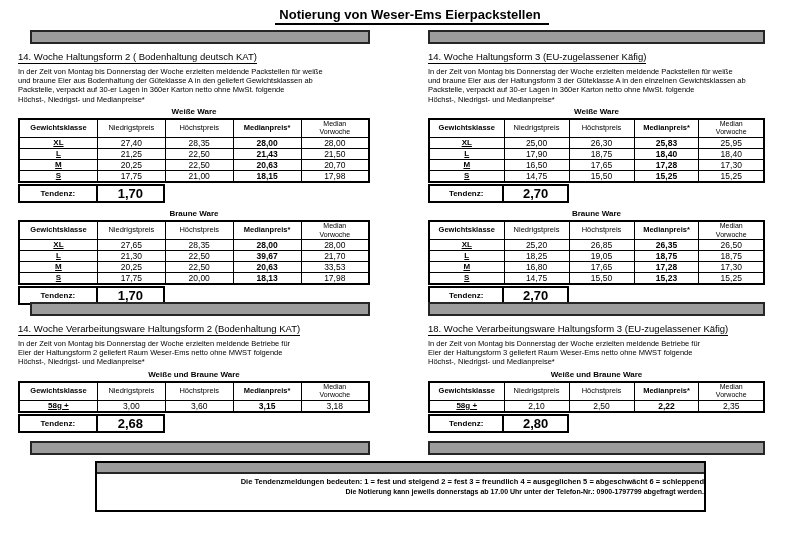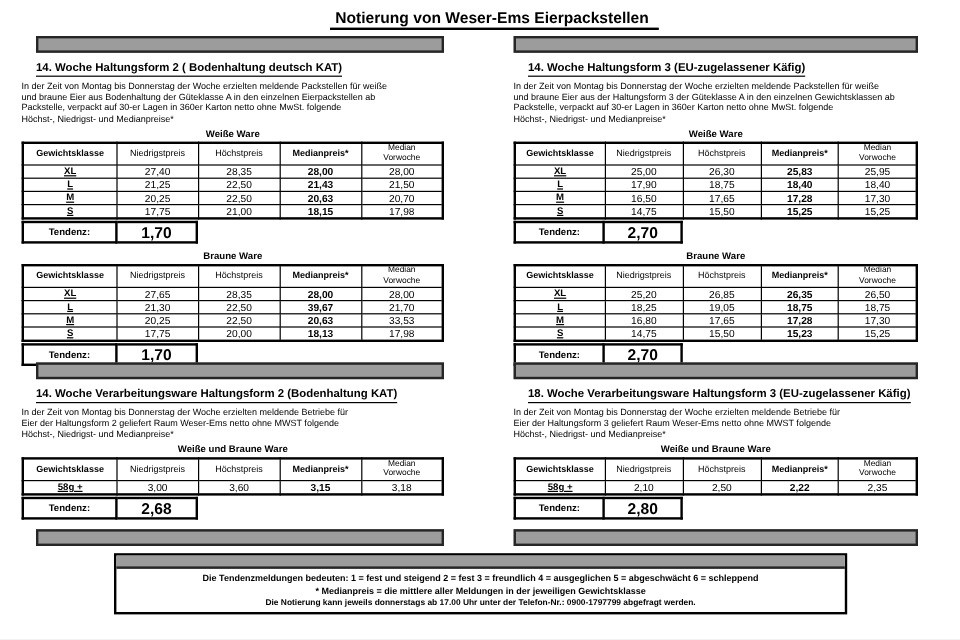--- a/index.html
+++ b/index.html
@@ -19,21 +19,21 @@
   .quad { position: absolute; }
   #q-tl { left: 18px; top: 30px;  width: 352px; }
   #q-tr { left: 428px; top: 30px;  width: 337px; }
   #q-bl { left: 18px; top: 302px; width: 352px; }
   #q-br { left: 428px; top: 302px; width: 337px; }
 
   .gray-bar { height: 14px; background: #9c9c9c; border: 2px solid #262626; width: 100%; }
   .q-left .gray-bar { margin-left: 12px; width: 340px; }
   .bottom-bar { margin-top: 8px; }
 
-  .sec-heading { margin-top: 7px; font-size: 9.5px; font-weight: bold; white-space: nowrap; margin-left: 12px; }
+  .sec-heading { margin-top: 7px; font-size: 9.5px; font-weight: normal; white-space: nowrap; }
   .sec-heading span { border-bottom: 1.5px solid #000; padding-bottom: 1px; display: inline-block; }
 
   .intro { margin-top: 3px; }
   .intro div { font-size: 7.5px; line-height: 9.2px; white-space: nowrap; }
 
   .tbl-label { margin-top: 3px; height: 9px; text-align: center; font-weight: bold; font-size: 8px; }
 
   .price-table {
     width: 100%; border-collapse: collapse; table-layout: fixed;
     margin-top: 2px; border: 2px solid #000;
@@ -52,40 +52,40 @@
     font-weight: bold; vertical-align: middle; margin-left: 38px;
   }
   .tendenz-table td.tl { width: 53.5%; font-size: 8px; }
   .tendenz-table td.tv { font-size: 13px; }
 
   .footer-box {
     position: absolute; left: 95px; top: 461px; width: 611px; height: 51px;
     border: 2px solid #000; background: #fff;
   }
   .footer-bar { height: 11px; background: #9c9c9c; border-bottom: 2px solid #262626; }
-  .footer-line { text-align: center; font-weight: bold; }
+  .footer-line { text-align: right; font-weight: bold; }
   .f1 { margin-top: 3px; font-size: 7.5px; }
   .f2 { margin-top: 2px; font-size: 7.5px; }
   .f3 { margin-top: 2px; font-size: 7px; }
 </style>
 </head>
 <body>
 
 <div class="page">
 
   <div class="page-title">
     <span>Notierung von Weser-Ems Eierpackstellen</span>
   </div>
 
   <div class="quad q-left" id="q-tl">
     <div class="gray-bar"></div>
     <div class="sec-heading"><span>14. Woche Haltungsform 2 ( Bodenhaltung deutsch KAT)</span></div>
     <div class="intro">
       <div>In der Zeit von Montag bis Donnerstag der Woche erzielten meldende Packstellen für weiße</div>
-      <div>und braune Eier aus Bodenhaltung der Güteklasse A in den einzelnen Eierpackstellen ab</div>
+      <div>und braune Eier aus Bodenhaltung der Güteklasse A in den geliefert Gewichtsklassen ab</div>
       <div>Packstelle, verpackt auf 30-er Lagen in 360er Karton netto ohne MwSt. folgende</div>
       <div>Höchst-, Niedrigst- und Medianpreise*</div>
     </div>
 
     <div class="tbl-label">Weiße Ware</div>
     <table class="price-table">
       <colgroup>
           <col style="width:22.4%">
           <col style="width:19.4%">
           <col style="width:19.4%">
@@ -419,17 +419,16 @@
         <td class="tv">2,80</td>
       </tr>
         </tbody>
     </table>
     <div class="gray-bar bottom-bar"></div>
   </div>
 
   <div class="footer-box">
     <div class="footer-bar"></div>
     <div class="footer-line f1">Die Tendenzmeldungen bedeuten: 1 = fest und steigend 2 = fest 3 = freundlich 4 = ausgeglichen 5 = abgeschwächt 6 = schleppend</div>
-    <div class="footer-line f2">* Medianpreis = die mittlere aller Meldungen in der jeweiligen Gewichtsklasse</div>
     <div class="footer-line f3">Die Notierung kann jeweils donnerstags ab 17.00 Uhr unter der Telefon-Nr.: 0900-1797799 abgefragt werden.</div>
   </div>
 
 </div>
 
 </body></html>

